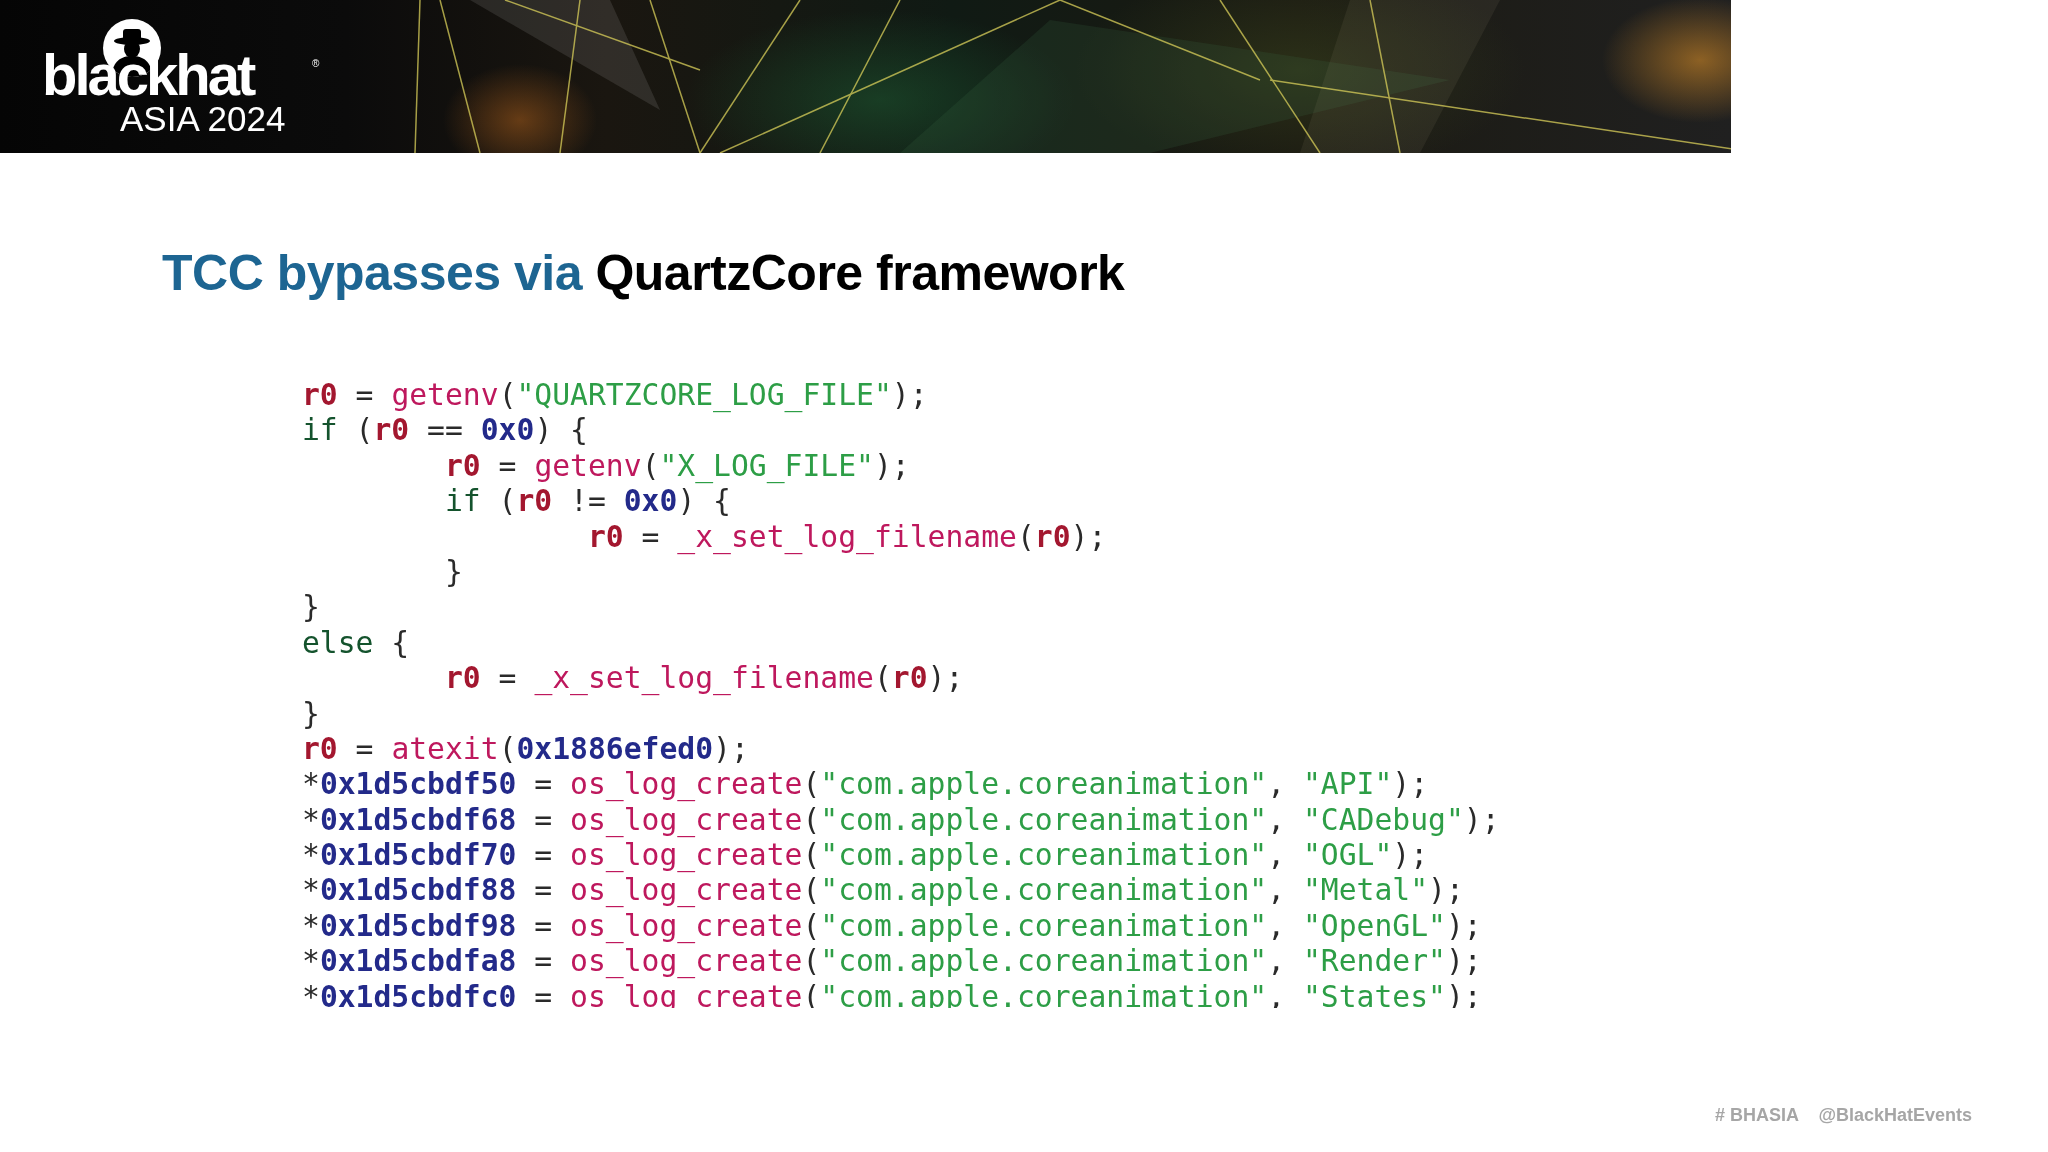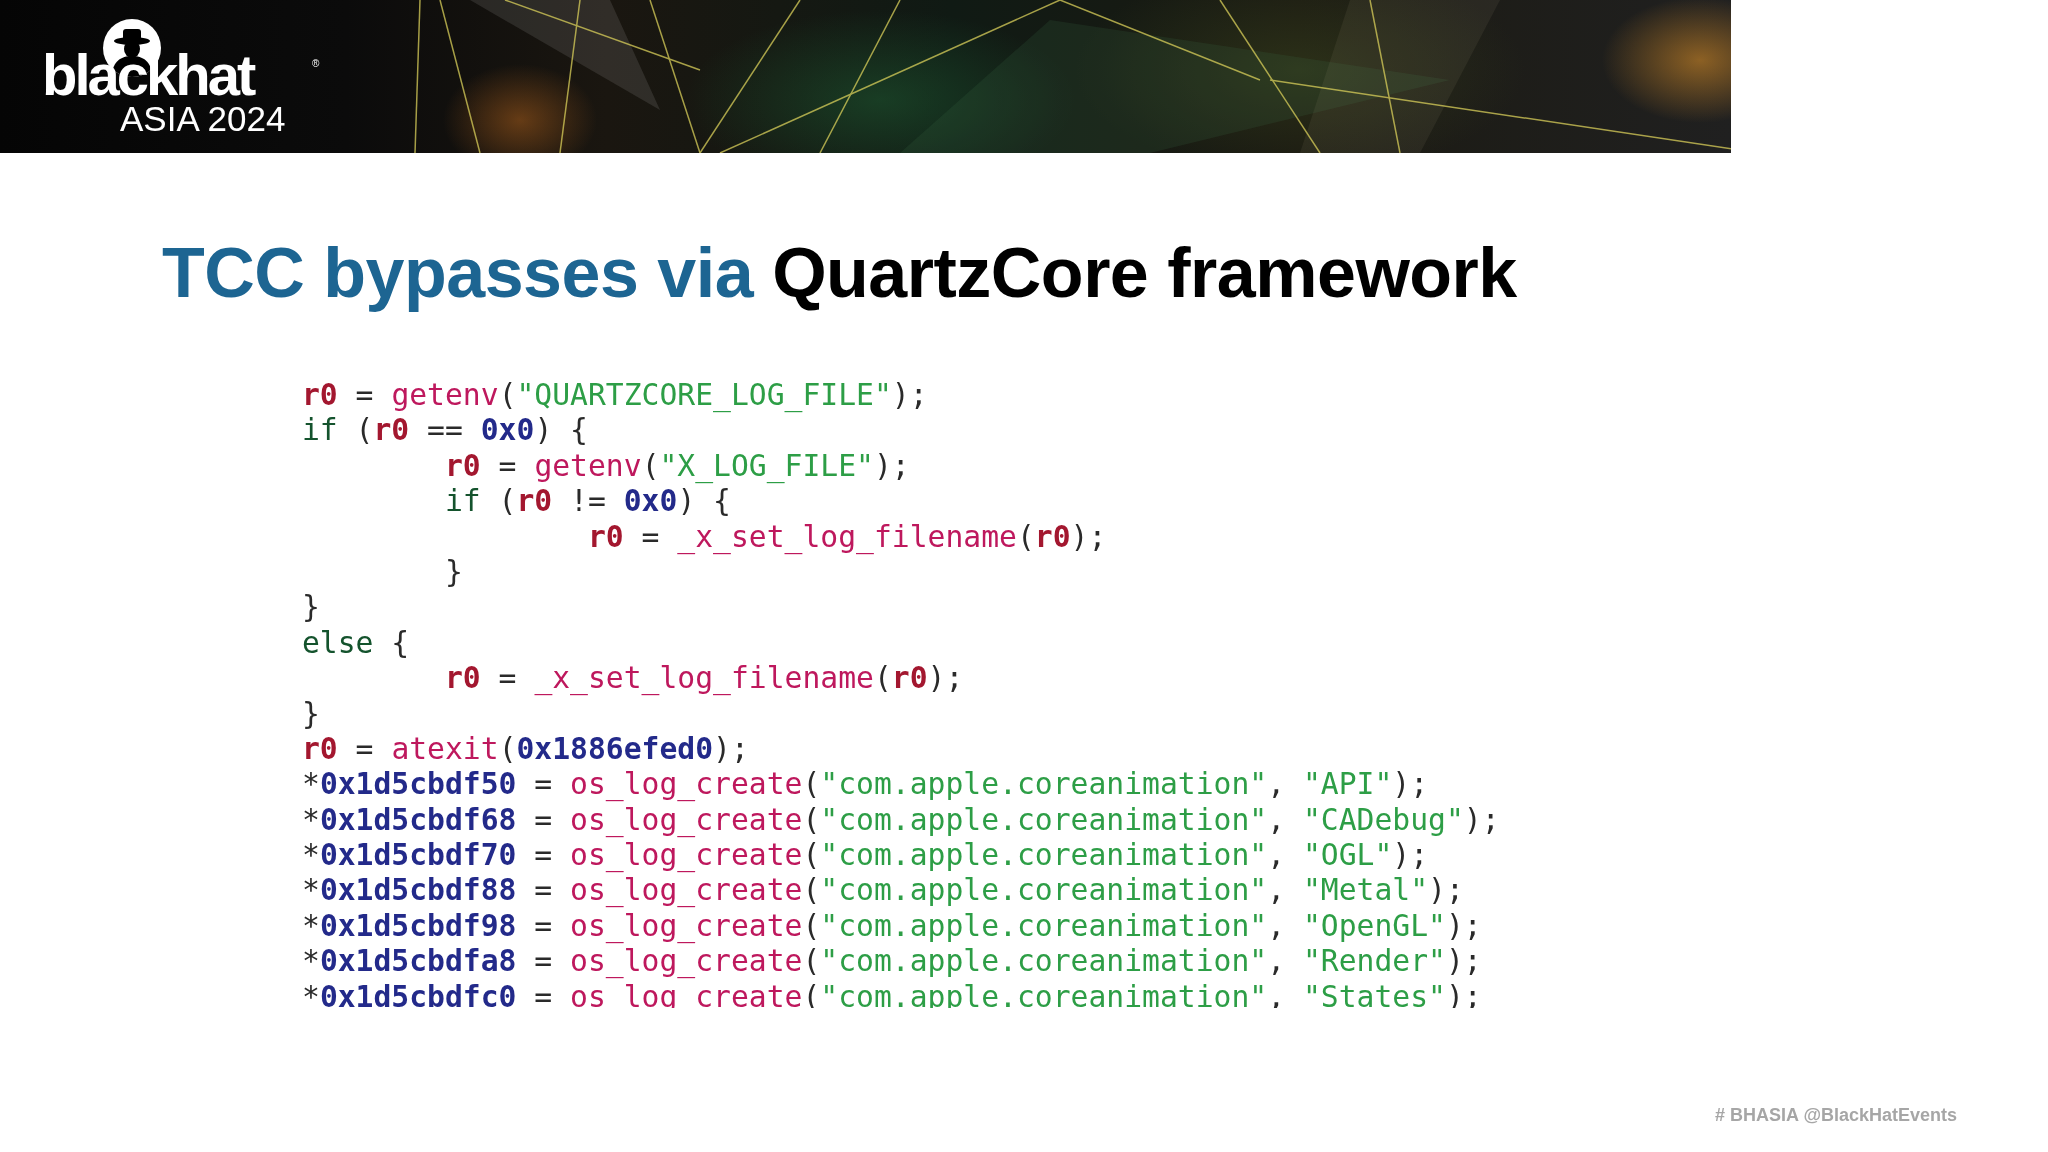--- a/index.html
+++ b/index.html
@@ -35,21 +35,21 @@
     font-family: "Liberation Sans", sans-serif;
   }
   .logo-sub {
     position: absolute; left: 120px; top: 100px;
     font-family: "Liberation Sans", sans-serif; font-weight: 400;
     font-size: 35px; line-height: 38px; color: #ffffff; letter-spacing: 0px;
   }
   .title {
     position: absolute; left: 162px; top: 228px; white-space: nowrap;
     font-family: "Liberation Sans", sans-serif; font-weight: 700;
-    font-size: 70px; line-height: 90px; letter-spacing: -0.5px;
+    font-size: 50px; line-height: 90px; letter-spacing: -0.5px;
     transform: scaleX(1.0); transform-origin: left;
   }
   .title .blue { color: #1d6592; }
   .title .black { color: #000000; }
   .code {
     position: absolute; left: 302px; top: 377px; width: 1260px; height: 631px;
     overflow: hidden;
     font-family: "DejaVu Sans Mono", monospace; font-size: 29.7px;
     line-height: 35.4px; white-space: pre; color: #222222;
   }
@@ -58,21 +58,21 @@
   .tok-fn  { color: #be185d; }
   .tok-str { color: #2d9e46; }
   .tok-kw  { color: #14532d; }
   .tok-num { color: #232a8a; font-weight: 700; }
   .tok-op  { color: #2a2a2a; }
   .footer {
     position: absolute; left: 1715px; top: 1105px; white-space: nowrap;
     font-family: "Liberation Sans", sans-serif; font-weight: 700;
     font-size: 18px; color: #a6a6a6;
   }
-  .footer span + span { margin-left: 0; }
+  .footer span + span { margin-left: 15px; }
 </style>
 </head>
 <body>
 
 <div class="banner">
   <svg class="lines" width="2048" height="153" viewBox="0 0 2048 153">
     <polygon points="470,0 610,0 660,110" fill="rgba(255,255,255,0.10)"></polygon>
     <polygon points="1050,20 1450,80 1150,153 900,153" fill="rgba(60,110,70,0.18)"></polygon>
     <polygon points="1880,0 2048,0 2048,60" fill="rgba(255,255,255,0.15)"></polygon>
     <polygon points="1350,0 1500,0 1420,153 1300,153" fill="rgba(200,190,150,0.08)"></polygon>

